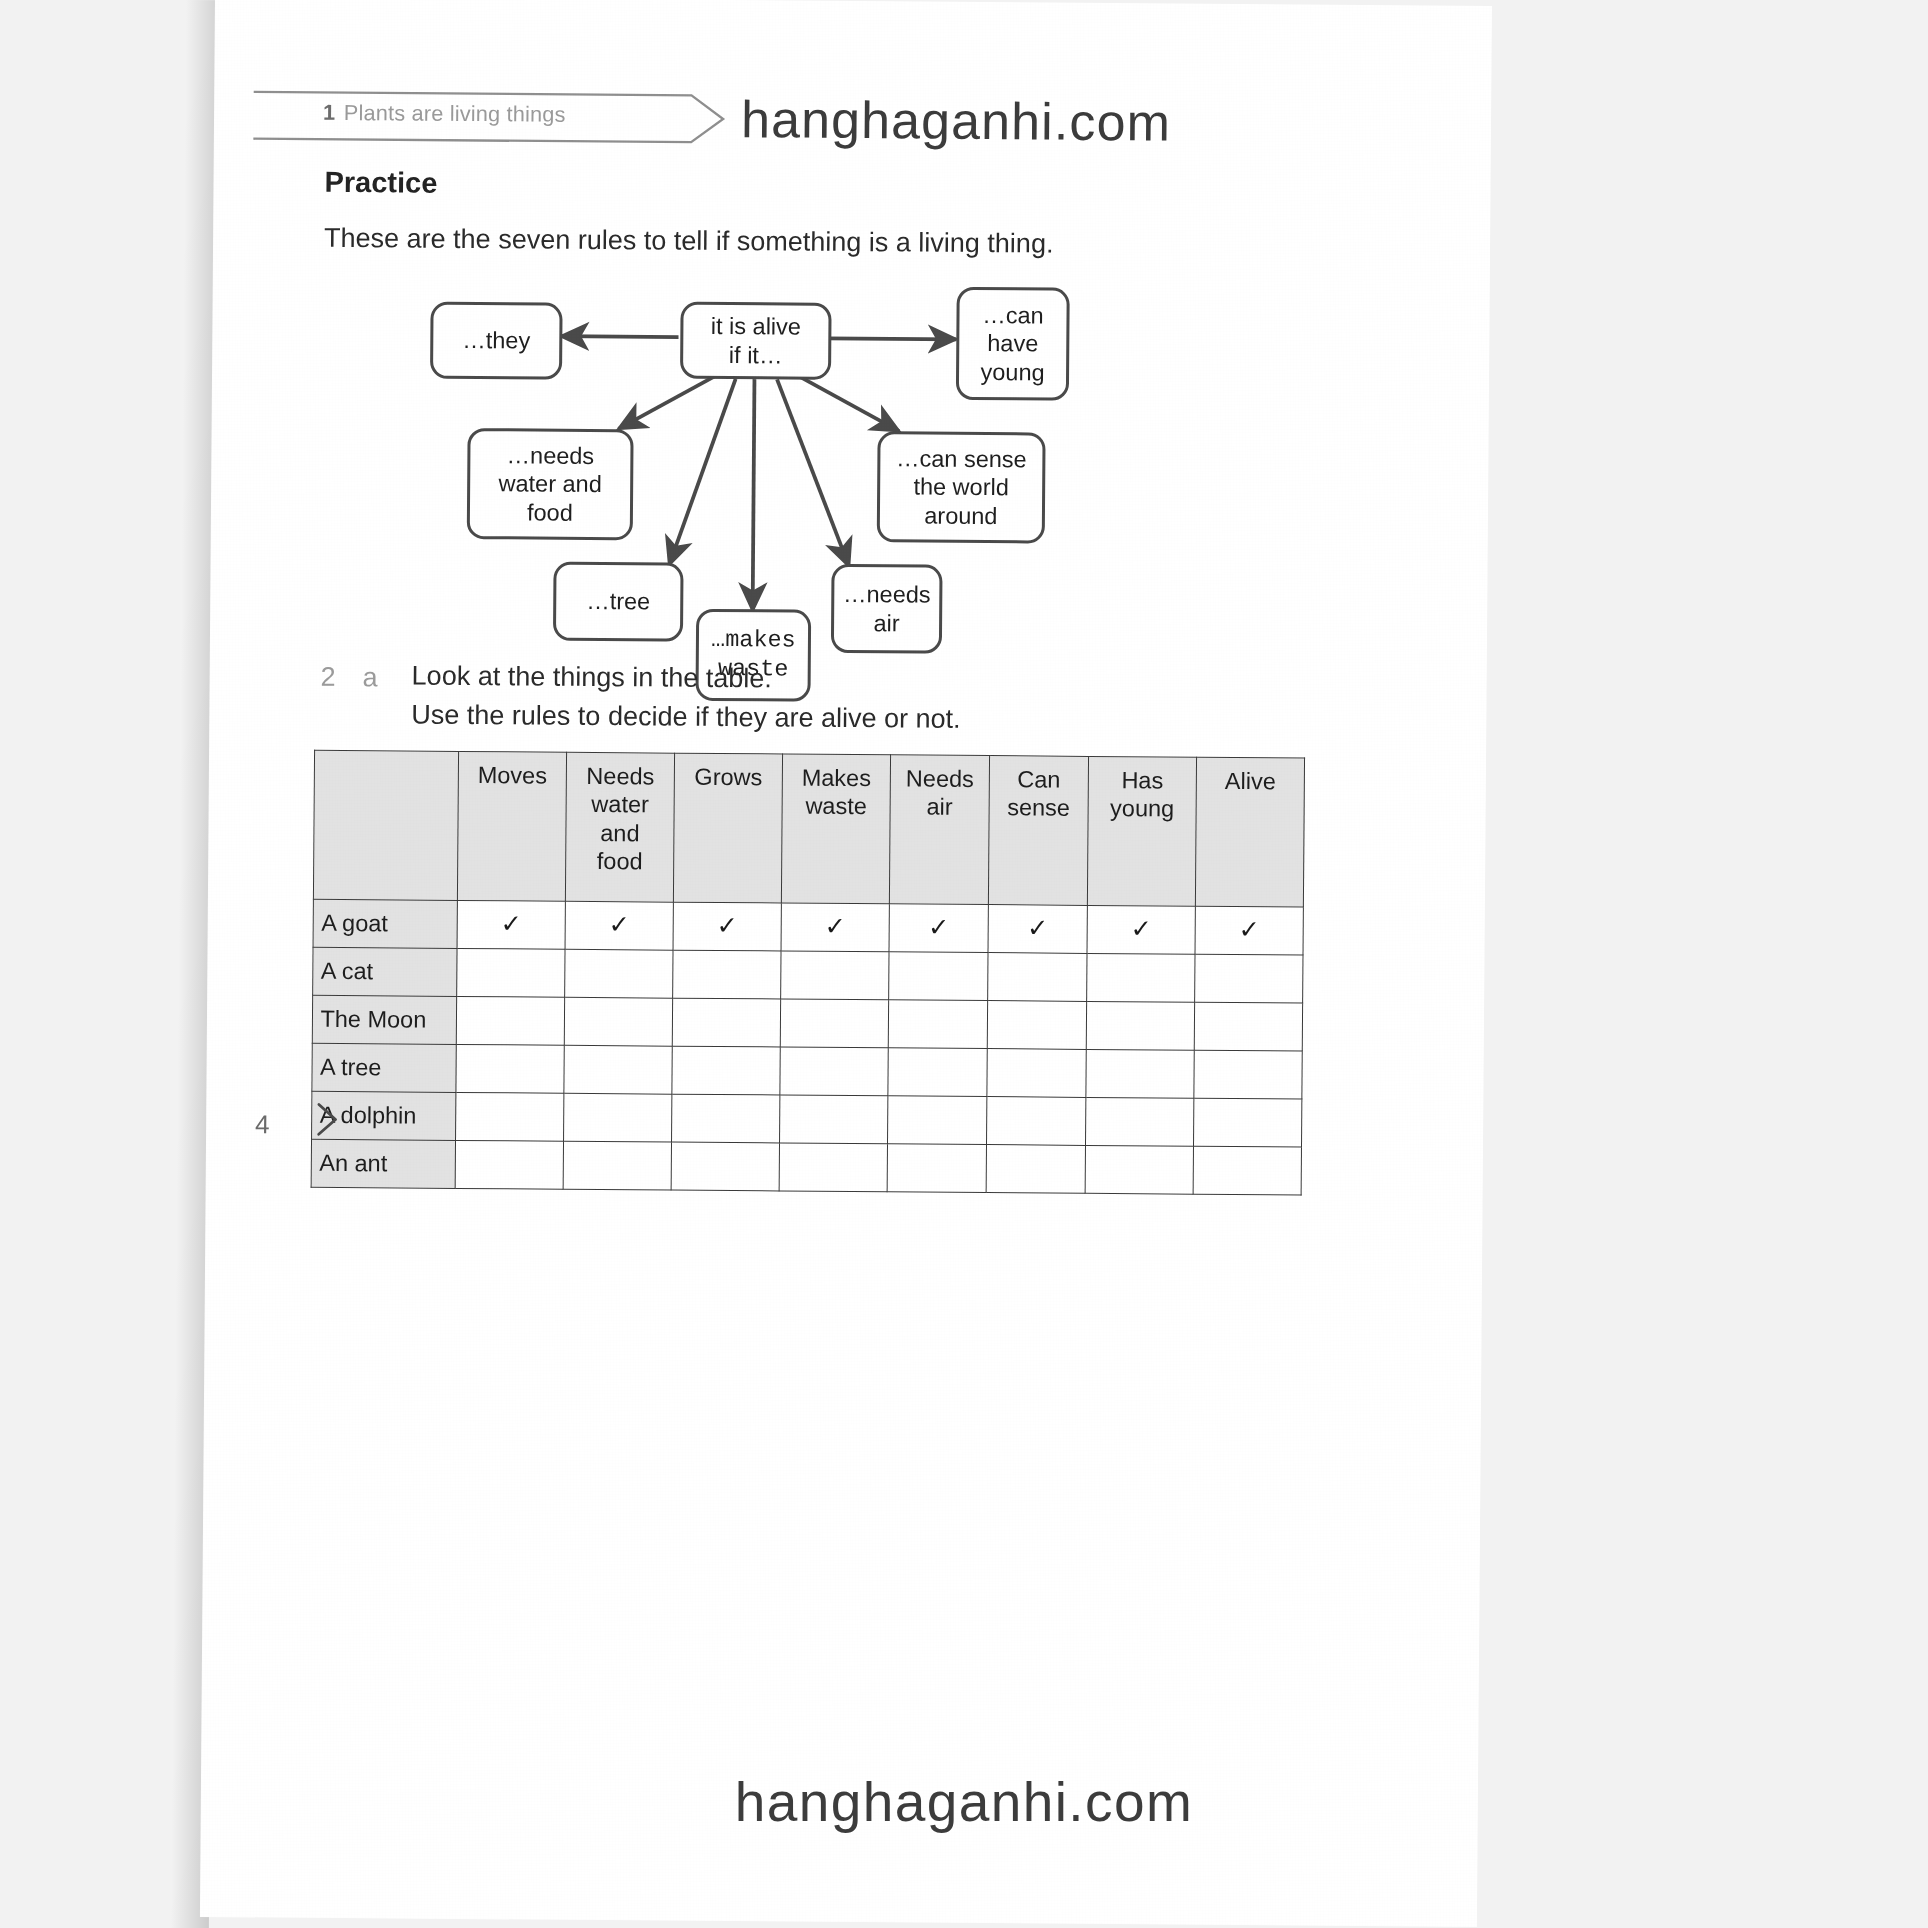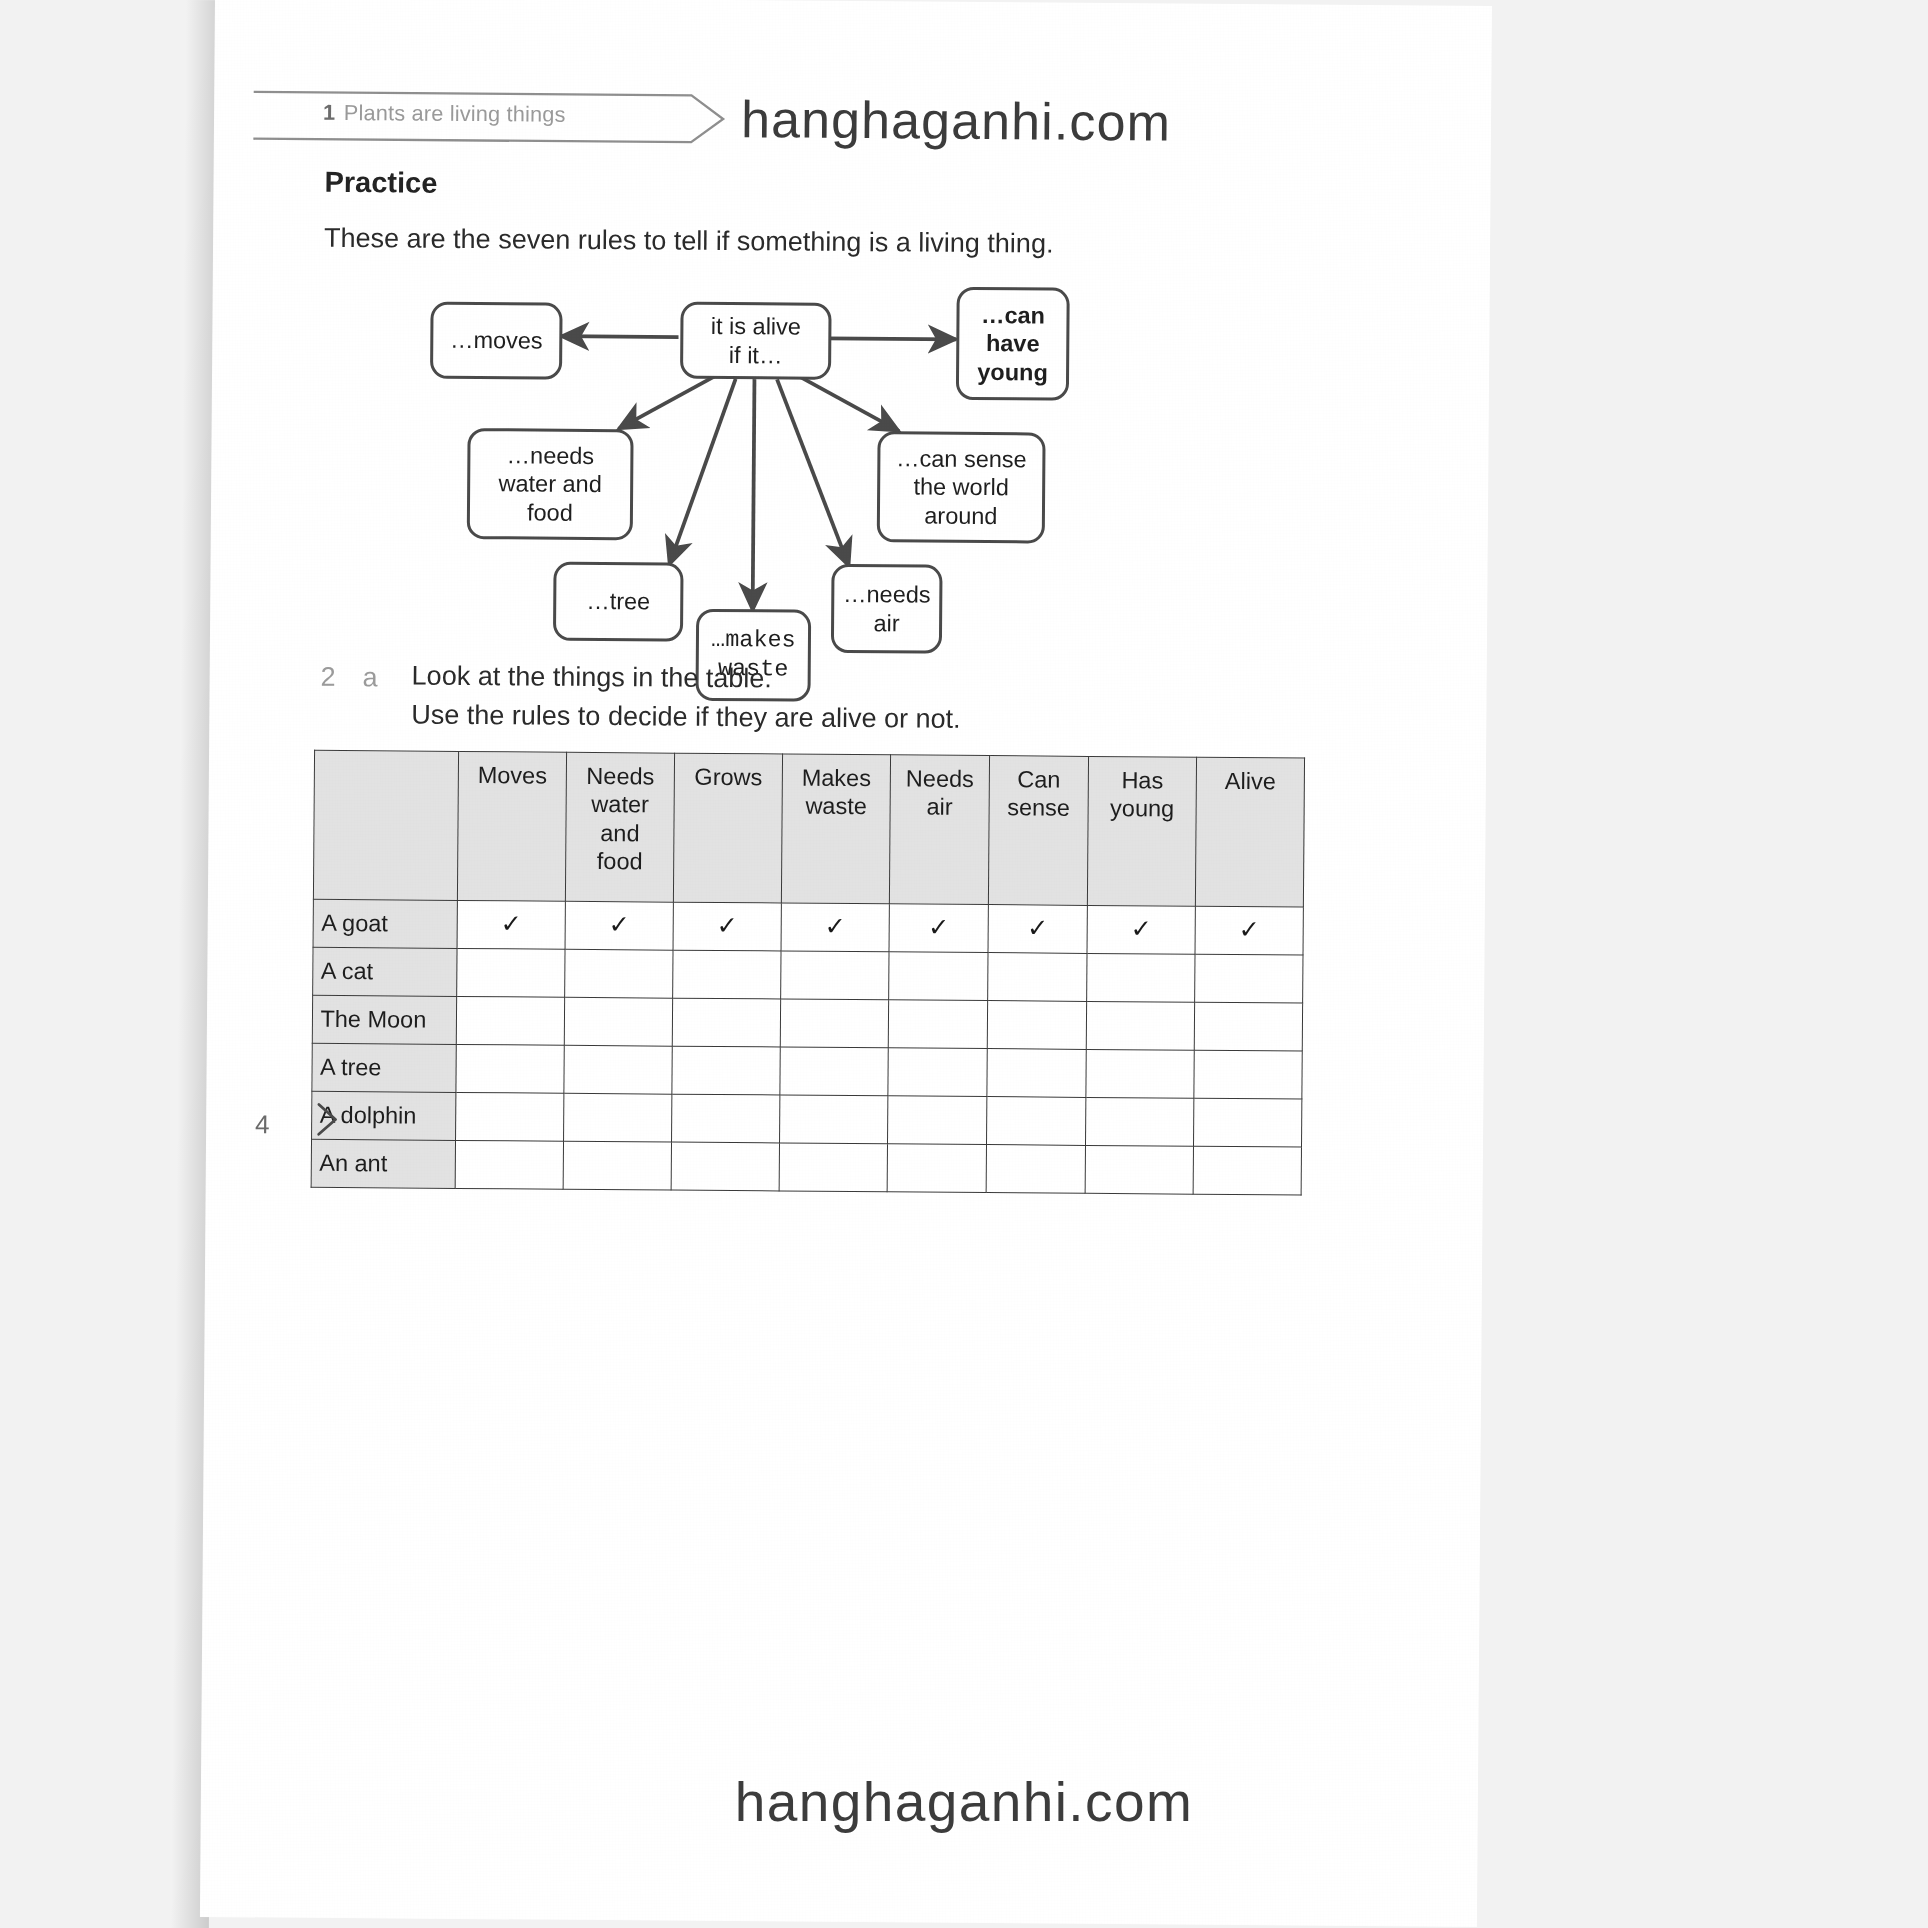--- a/index.html
+++ b/index.html
@@ -169,24 +169,24 @@
 
           <line x1="622" y1="118" x2="730" y2="176"></line>
         </g>
       </svg>
 
       <div class="node" style="left:468px;top:38px;width:151px;height:77px;">
         <span>it is alive<br>if it…</span>
       </div>
 
       <div class="node" style="left:218px;top:40px;width:132px;height:77px;">
-        <span>…moves</span>
-      </div>
-
-      <div class="node" style="left:744px;top:21px;width:113px;height:113px;font-weight:bold;">
+        <span>…they</span>
+      </div>
+
+      <div class="node" style="left:744px;top:21px;width:113px;height:113px;">
         <span>…can<br>have<br>young</span>
       </div>
 
       <div class="node" style="left:256px;top:166px;width:166px;height:111px;">
         <span>…needs<br>water and<br>food</span>
       </div>
 
       <div class="node" style="left:666px;top:166px;width:168px;height:111px;">
         <span>…can sense<br>the world<br>around</span>
       </div>

